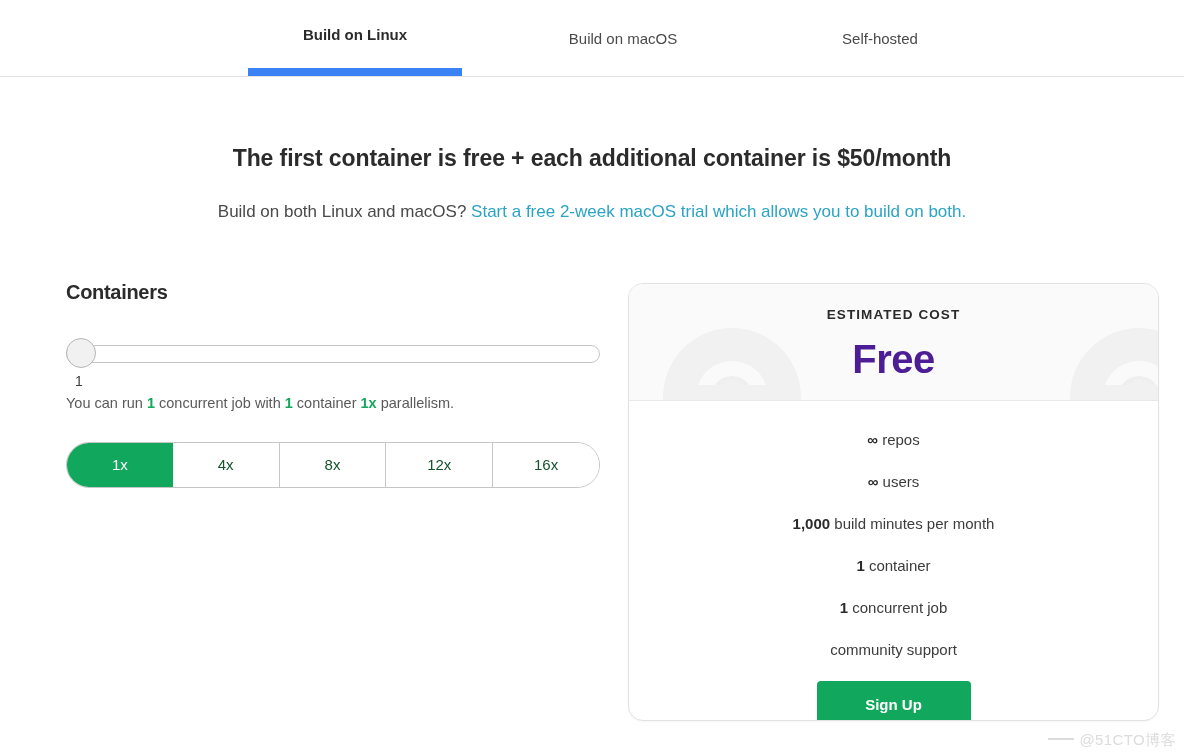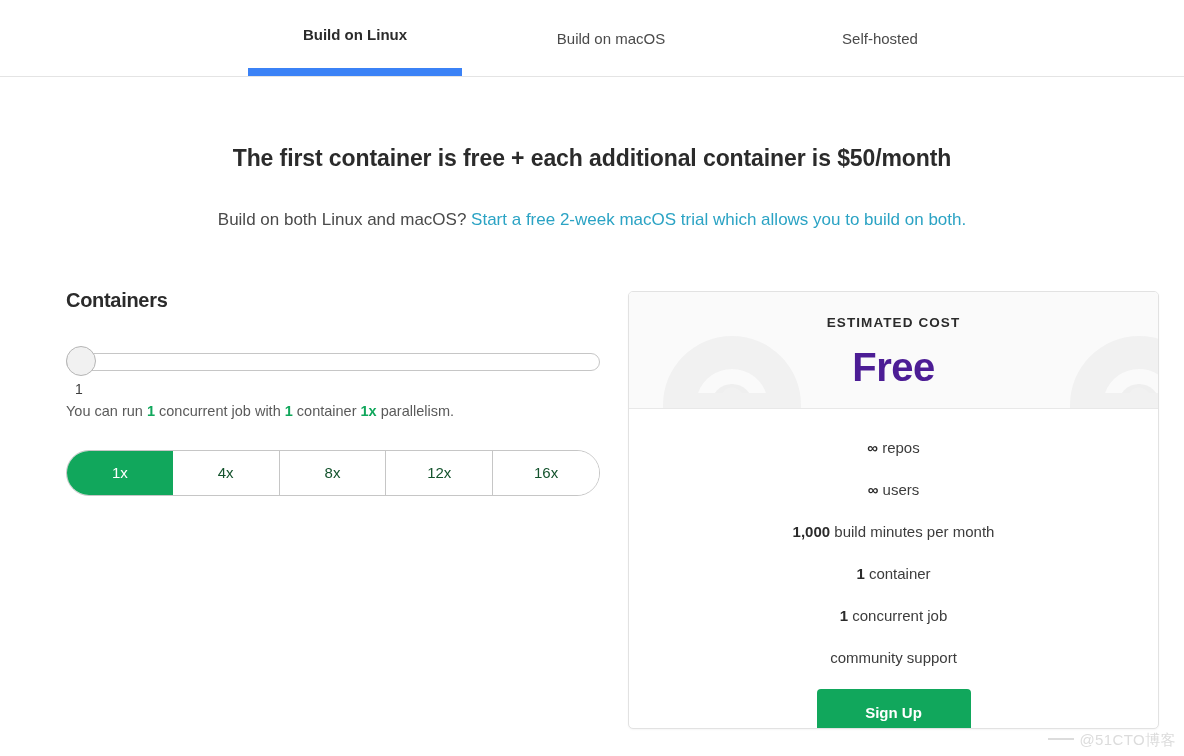--- a/index.html
+++ b/index.html
@@ -35,37 +35,37 @@
     color: #4a4a4a;
     cursor: pointer;
     box-sizing: border-box;
   }
   .tab.active {
     font-weight: bold;
     color: #2b2b2b;
     border-bottom: 8px solid #3b82f6;
   }
   #tab0 { left: 248px; width: 214px; }
-  #tab1 { left: 504px; width: 214px; }
+  #tab1 { left: 516px; width: 214px; }
   #tab2 { left: 773px; width: 214px; }
 
   
   .headline {
     text-align: center;
     font-size: 23px;
     font-weight: bold;
     color: #2b2b2b;
     margin-top: 68px;
     letter-spacing: -0.1px;
   }
   .subline {
     text-align: center;
     font-size: 17px;
     color: #4a4a4a;
-    margin-top: 38px;
+    margin-top: 30px;
   }
   .subline a {
     color: #2ba3c4;
     text-decoration: none;
   }
 
   
   .body-wrap {
     position: relative;
     margin-top: 59px;
@@ -166,21 +166,21 @@
   }
 
   
   .card {
     position: absolute;
     left: 628px;
     top: 2px;
     width: 531px;
     height: 438px;
     border: 1px solid #e2e2e2;
-    border-radius: 5px;
+    border-radius: 15px;
     background: #ffffff;
     box-sizing: border-box;
     box-shadow: 0 1px 2px rgba(0,0,0,0.04);
     overflow: hidden;
   }
   .card-head {
     position: relative;
     height: 116px;
     background: #fafafa;
     border-bottom: 1px solid #e8e8e8;

